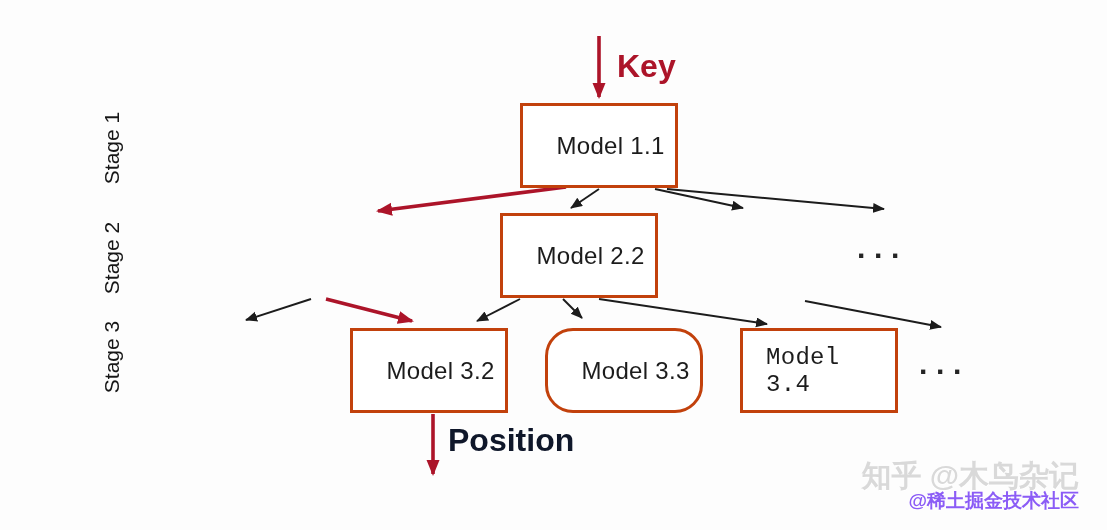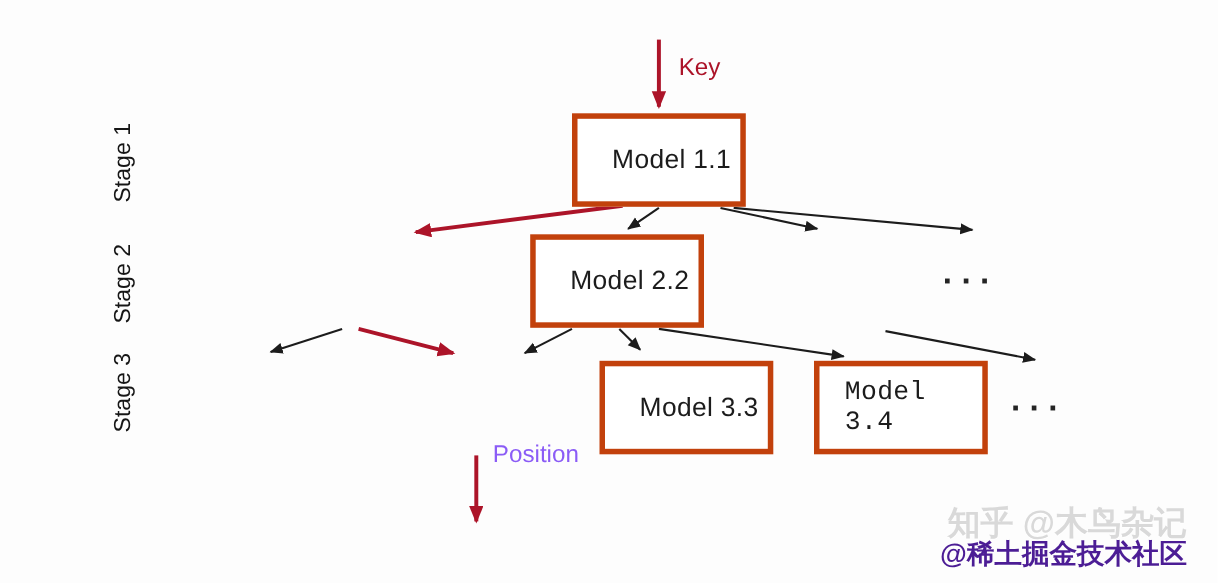--- a/index.html
+++ b/index.html
@@ -2,41 +2,41 @@
 <html><head>
 <meta charset="utf-8">
 <style>
   html,body{margin:0;padding:0;background:#ffffff;}
   #canvas{
     position:relative;width:1107px;height:530px;background:#fdfdfd;overflow:hidden;
     font-family:"Liberation Sans","DejaVu Sans",sans-serif;
   }
   .node{
     position:absolute;width:158px;height:85px;background:#ffffff;
-    border:5px solid #c2410c;box-sizing:border-box;
+    border:3px solid #c2410c;box-sizing:border-box;
     display:flex;align-items:center;justify-content:center;
     font-size:24px;color:#1c1c1c;letter-spacing:.3px;z-index:2;padding-left:23px;
   }
   .stage-label{
     position:absolute;width:120px;height:26px;line-height:26px;text-align:center;
     transform:rotate(-90deg);transform-origin:center center;
     font-size:21px;color:#161616;font-weight:500;z-index:2;
   }
-  .flow-label{position:absolute;font-size:22px;font-weight:400;z-index:3;}
+  .flow-label{position:absolute;font-size:32px;font-weight:700;z-index:3;}
   .ellipsis{
     position:absolute;font-size:30px;font-weight:bold;color:#242424;
     letter-spacing:7px;z-index:2;line-height:10px;
   }
   #edge-layer{position:absolute;left:0;top:0;z-index:1;}
   .watermark{
     position:absolute;right:28px;top:459px;text-align:right;z-index:4;line-height:1.1;
   }
   .watermark .wm1{font-size:30px;color:#d9d9d9;font-weight:bold;
     text-shadow:0 1px 0 #ffffff;}
-  .watermark .wm2{font-size:25px;color:#4c1d95;font-weight:bold;margin-top:-1px;
+  .watermark .wm2{font-size:19px;color:#8b5cf6;font-weight:bold;margin-top:-1px;
     text-shadow:0 1px 0 #ffffff;}
 </style>
 </head>
 <body>
 
 <div id="canvas">
 
   <svg id="edge-layer" width="1107" height="530" viewBox="0 0 1107 530">
     <defs>
       <marker id="ah-black" markerUnits="userSpaceOnUse" markerWidth="13" markerHeight="11" refX="11" refY="5" orient="auto">
@@ -58,28 +58,29 @@
       <line x1="563" y1="299" x2="582" y2="318" stroke="#1c1c1c" stroke-width="1.9" marker-end="url(#ah-black)"></line>
       <line x1="599" y1="299" x2="767" y2="324" stroke="#1c1c1c" stroke-width="1.9" marker-end="url(#ah-black)"></line>
       <line x1="805" y1="301" x2="941" y2="327" stroke="#1c1c1c" stroke-width="1.9" marker-end="url(#ah-black)"></line>
     </svg>
 
   <div class="stage-label" style="left:52px;top:135px;">Stage 1</div>
   <div class="stage-label" style="left:52px;top:245px;">Stage 2</div>
   <div class="stage-label" style="left:52px;top:344px;">Stage 3</div>
 
   <div class="flow-label" style="left:617px;top:48px;color:#ac1429;">Key</div>
-  <div class="flow-label" style="left:448px;top:400px;color:#8b5cf6;">Position</div>
+  <div class="flow-label" style="left:448px;top:422px;color:#0f172a;">Position</div>
 
   <div class="node" style="left:520px;top:103px;">Model 1.1</div>
 
-  <div class="node" style="left:482px;top:213px;">Model 2.2</div>
+  <div class="node" style="left:500px;top:213px;">Model 2.2</div>
   <div class="ellipsis" style="left:857px;top:251px;">···</div>
 
-  <div class="node" style="left:545px;top:328px;">Model 3.3</div>
+  <div class="node" style="left:350px;top:328px;">Model 3.2</div>
+  <div class="node" style="left:545px;top:328px;border-radius:28px;">Model 3.3</div>
   <div class="node" style="left:740px;top:328px;font-family:Liberation Mono, monospace;">Model 3.4</div>
   <div class="ellipsis" style="left:919px;top:367px;">···</div>
 
   <div class="watermark">
     <div class="wm1">知乎 @木鸟杂记</div>
     <div class="wm2">@稀土掘金技术社区</div>
   </div>
 
 </div>
 

